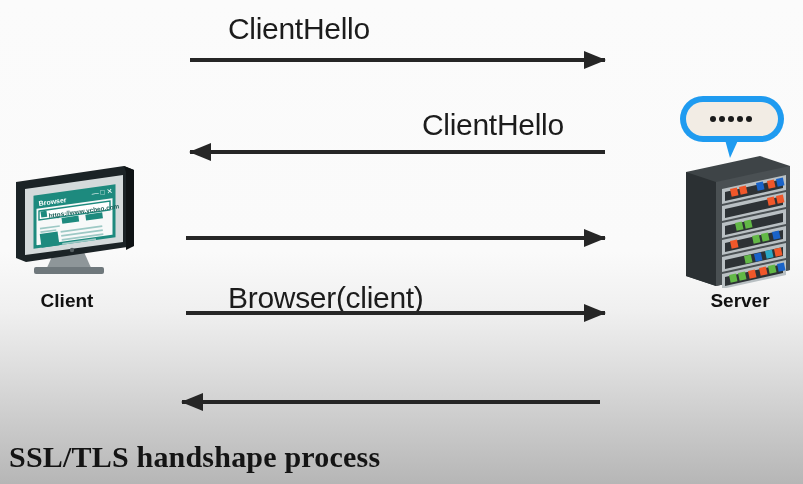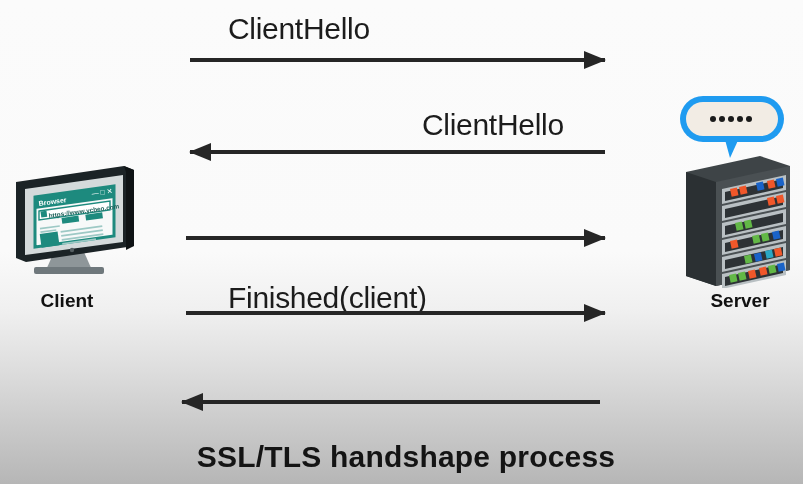--- a/index.html
+++ b/index.html
@@ -64,22 +64,22 @@
   .arrow-head.left {
     left: -1px;
     border-right: 22px solid #262626;
   }
 
   
   #title {
     position: absolute;
     left: 0;
     right: 0;
-    text-align: center;
-    font-family: Liberation Sans, sans-serif;
+    text-align: left;
+    font-family: Liberation Serif, serif;
     font-weight: bold;
     font-size: 30px;
     color: #141414;
     letter-spacing: 0.2px;
     padding-left: 9px;
   }
 
   
   .endpoint-label {
     position: absolute;
@@ -225,21 +225,21 @@
   <div class="arrow-wrap" style="left:190px; width:415px; top:142px;">
     <div class="arrow-line"></div>
     <div class="arrow-head left"></div>
   </div>
 
   <div class="arrow-wrap" style="left:186px; width:419px; top:228px;">
     <div class="arrow-line"></div>
     <div class="arrow-head right"></div>
   </div>
 
-  <div class="msg-label" style="left:228px; top:283px;">Finished(client)</div>
+  <div class="msg-label" style="left:228px; top:283px;">Browser(client)</div>
   <div class="arrow-wrap" style="left:186px; width:419px; top:303px;">
     <div class="arrow-line"></div>
     <div class="arrow-head right"></div>
   </div>
 
   <div class="arrow-wrap" style="left:182px; width:418px; top:392px;">
     <div class="arrow-line"></div>
     <div class="arrow-head left"></div>
   </div>
 

